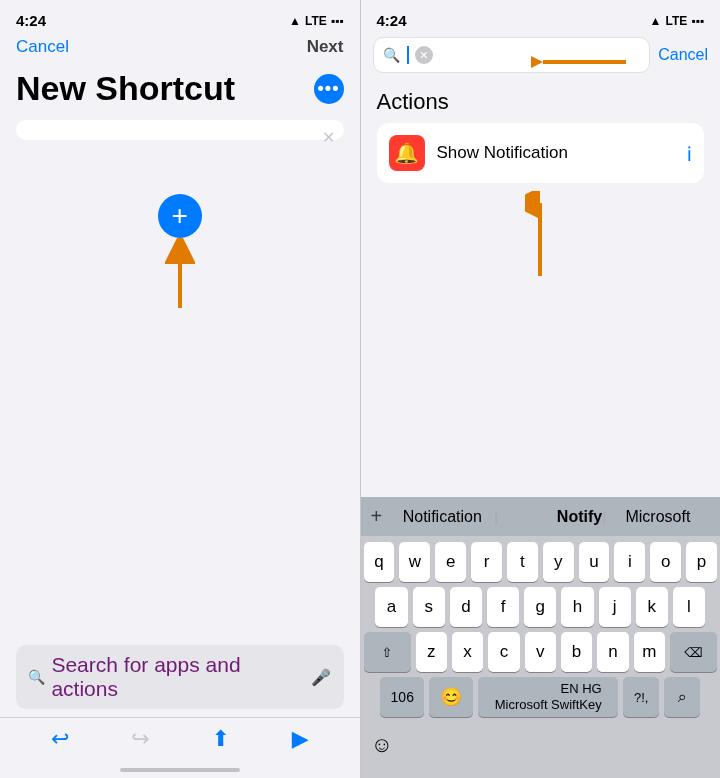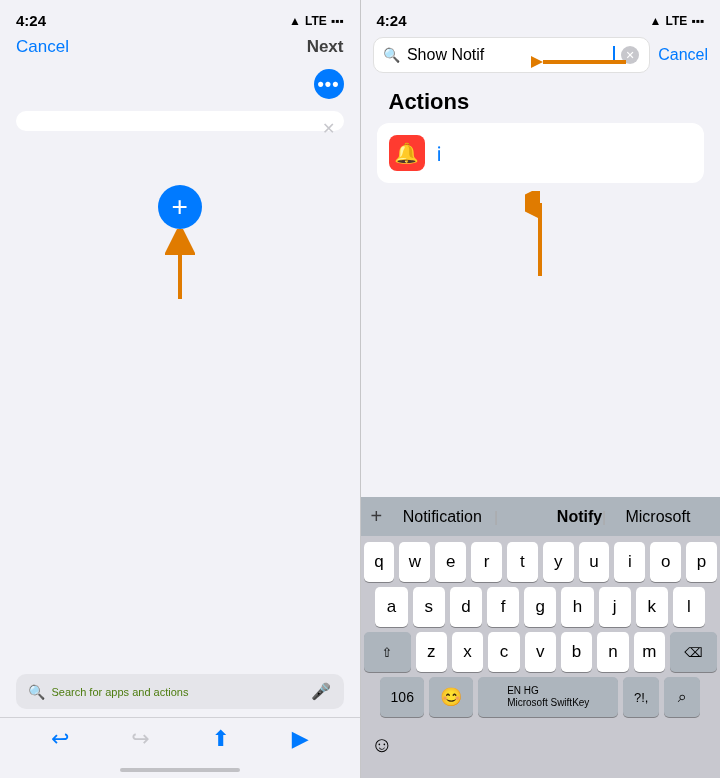--- a/index.html
+++ b/index.html
@@ -128,21 +128,21 @@
     .search-bar-bottom {
       margin: 0 16px 8px;
       background: #e5e5ea;
       border-radius: 10px;
       display: flex;
       align-items: center;
       padding: 8px 12px;
       gap: 6px;
     }
     .search-bar-bottom .search-icon-sm { color: #8e8e93; font-size: 14px; }
-    .search-bar-bottom .placeholder { color: #4d7c0f; font-size: 11px; }
+    .search-bar-bottom .placeholder { color: #701a75; font-size: 21px; }
     .search-bar-bottom .mic-icon { margin-left: auto; color: #8e8e93; font-size: 16px; }
 
     .bottom-toolbar {
       display: flex;
       justify-content: space-around;
       align-items: center;
       padding: 8px 20px 12px;
       background: #f2f2f7;
       border-top: 1px solid #d1d1d6;
     }
@@ -205,21 +205,21 @@
       display: flex; align-items: center; justify-content: center;
       font-size: 11px; color: #fff;
     }
 
     .search-cancel-btn { color: #007aff; font-size: 16px; white-space: nowrap; }
 
     .actions-section {
       background: #f2f2f7;
       padding: 8px 16px 4px;
     }
-    .actions-label { font-size: 22px; font-weight: 700; color: #000; margin-bottom: 8px; margin-left: 12px; }
+    .actions-label { font-size: 22px; font-weight: 400; color: #000; margin-bottom: 8px; }
 
     .action-item {
       background: #fff;
       border-radius: 12px;
       display: flex;
       align-items: center;
       padding: 12px;
       gap: 12px;
       position: relative;
     }
@@ -330,20 +330,21 @@
       <span>▪▪▪</span>
     </div>
   </div>
 
   <div class="nav-bar">
     <span class="nav-cancel">Cancel</span>
     <span class="nav-next">Next</span>
   </div>
 
   <div class="page-title-row">
+    <span class="page-title">New Shortcut</span>
     <div class="more-btn">
       <span>•••</span>
     </div>
   </div>
 
   <div class="action-card">
     <span class="action-card-close">✕</span>
   </div>
 
   <div style="position:relative; display:flex; flex-direction:column; align-items:center; margin-top: 24px;">
@@ -390,21 +391,20 @@
     <div class="status-icons">
       <span>▲</span>
       <span>LTE</span>
       <span>▪▪▪</span>
     </div>
   </div>
 
   <div class="search-row">
     <div class="search-field">
       <span class="search-icon-inner">🔍</span>
-      <span class="search-text">Show Notif</span>
       <span class="cursor"></span>
       <div class="clear-btn">✕</div>
     </div>
     <span class="search-cancel-btn">Cancel</span>
   </div>
 
   <div style="position:absolute; top:42px; left:170px; z-index:10;">
     <svg class="arrow-svg" width="100" height="40" viewBox="0 0 100 40">
       <defs>
         <marker id="arrowhead-r1" markerWidth="8" markerHeight="8" refX="0" refY="4" orient="auto">
@@ -415,20 +415,21 @@
     </svg>
   </div>
 
   <div class="actions-section">
     <div class="actions-label">Actions</div>
 
     <div class="action-item">
       <div class="action-app-icon">
         <span>🔔</span>
       </div>
+      <span class="action-item-name">Show Notification</span>
       <span class="action-info-btn">ℹ</span>
     </div>
   </div>
 
   <div style="display:flex; justify-content:center; margin-top:4px;">
     <svg class="arrow-svg" width="30" height="90" viewBox="0 0 30 90">
       <defs>
         <marker id="arrowhead-r2" markerWidth="8" markerHeight="8" refX="4" refY="8" orient="auto">
           <path d="M0,8 L4,0 L8,8 Z" fill="#e07b00"></path>
         </marker>
@@ -484,21 +485,21 @@
         <div class="key">b</div>
         <div class="key">n</div>
         <div class="key">m</div>
         <div class="key dark wide">⌫</div>
       </div>
 
       <div class="key-row">
         <div class="key dark wide" style="max-width:44px;font-size:14px;">106</div>
         <div class="key dark wide" style="max-width:44px;font-size:18px;">😊</div>
         <div class="key space-key dark" style="max-width:140px;">
-          <div style="font-size:10px;line-height:1.2;text-align:left;">
+          <div style="font-size:13px;line-height:1.2;text-align:right;">
             <div>EN HG</div>
             <div>Microsoft SwiftKey</div>
           </div>
         </div>
         <div class="key dark" style="max-width:36px;font-size:13px;">?!,</div>
         <div class="key dark" style="max-width:36px;font-size:16px;">⌕</div>
       </div>
     </div>
 
     <div class="bottom-keyboard-bar">

